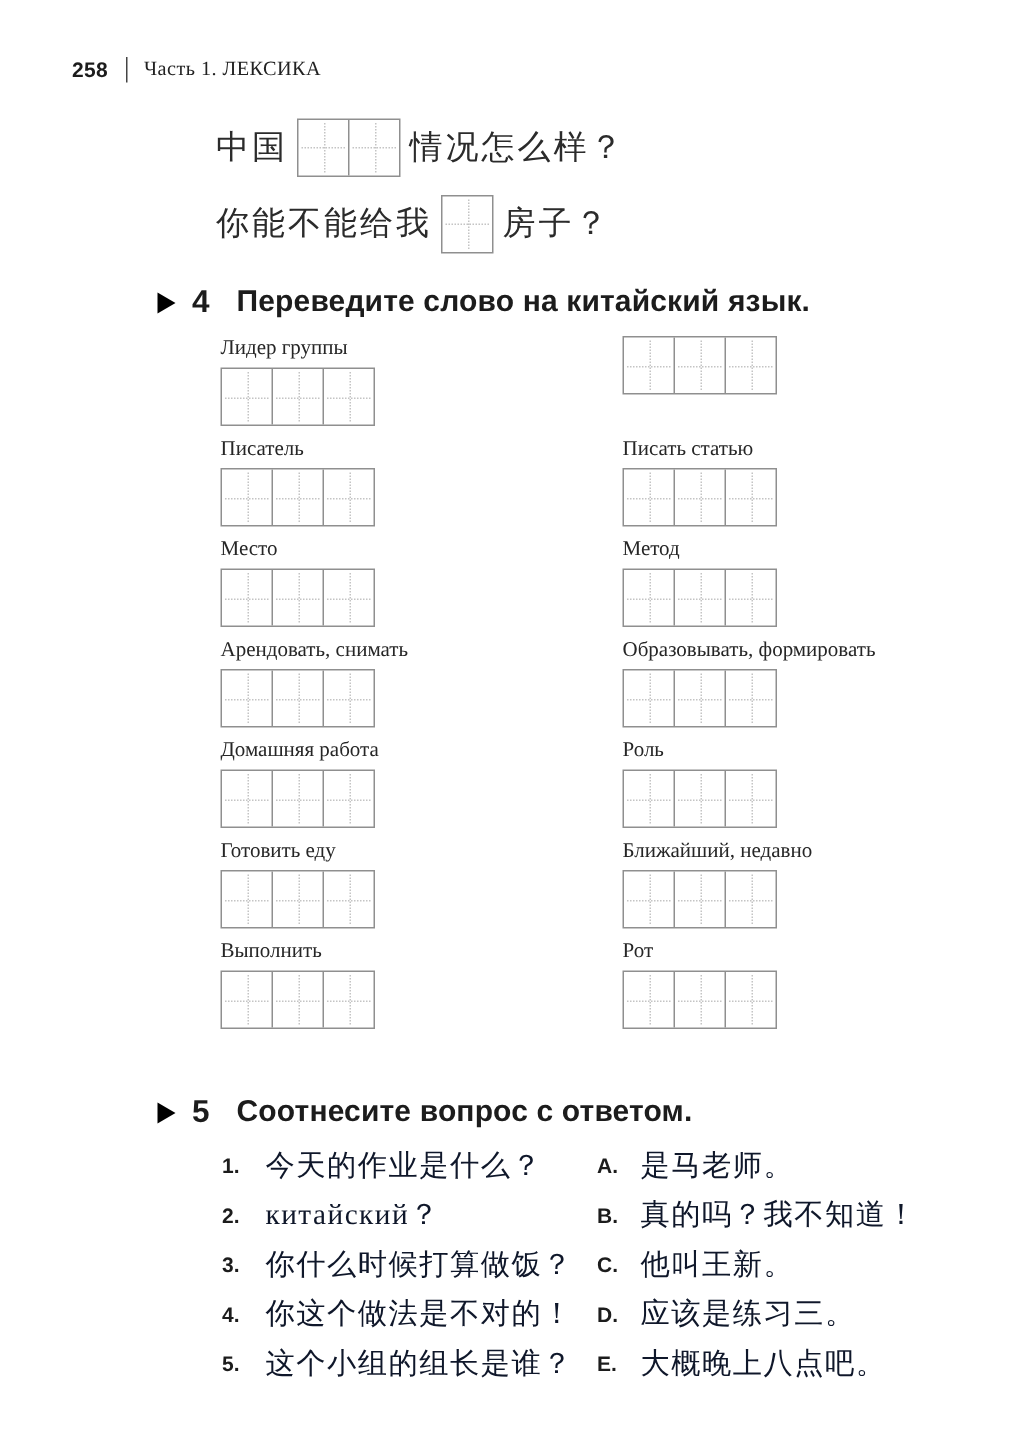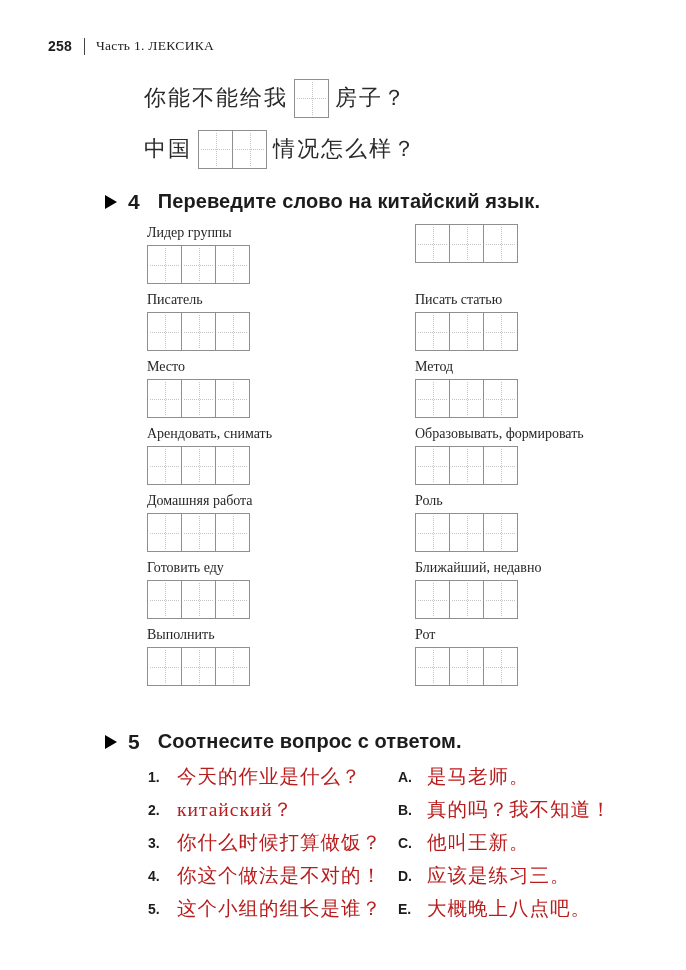--- a/index.html
+++ b/index.html
@@ -39,48 +39,48 @@
   .ex4-col.left{left:147px;}
   .ex4-col.right{left:415px;}
   .t-item{margin-bottom:8px;height:59px;}
   .t-label{font-size:14px;color:#262626;line-height:18px;margin-bottom:3px;white-space:nowrap;}
   
   .ex5-col{position:absolute;top:760px;}
   .ex5-col.q{left:148px;}
   .ex5-col.a{left:398px;}
   .qa-row{display:flex;align-items:center;height:33px;white-space:nowrap;}
   .qa-num{font-family:"Liberation Sans", sans-serif;font-weight:bold;font-size:14px;width:29px;flex:0 0 29px;}
-  .qa-text{font-size:19.5px;color:#b91c1c;letter-spacing:1px;}
+  .qa-text{font-size:19.5px;color:#0f172a;letter-spacing:1px;}
 </style>
 </head>
 <body>
 
 <div class="page">
 
   <div class="header">
     <span class="page-num">258</span>
     <span class="hdr-divider"></span>
     <span class="hdr-section">Часть 1. ЛЕКСИКА</span>
   </div>
 
   <div class="intro">
     <div class="intro-line">
+      <span class="cn pad-r">中国</span>
+      <span class="wbox">
+          <span class="wcell"></span>
+          <span class="wcell"></span>
+        </span>
+      <span class="cn pad-l">情况怎么样？</span>
+    </div>
+    <div class="intro-line">
       <span class="cn pad-r">你能不能给我</span>
       <span class="wbox">
           <span class="wcell"></span>
         </span>
       <span class="cn pad-l">房子？</span>
-    </div>
-    <div class="intro-line">
-      <span class="cn pad-r">中国</span>
-      <span class="wbox">
-          <span class="wcell"></span>
-          <span class="wcell"></span>
-        </span>
-      <span class="cn pad-l">情况怎么样？</span>
     </div>
   </div>
 
   <div class="ex-header" style="top:190px;">
     <span class="tri"></span>
     <span class="ex-num">4</span>
     <span class="ex-instr">Переведите слово на китайский язык.</span>
   </div>
 
   <div class="ex4-col left">

